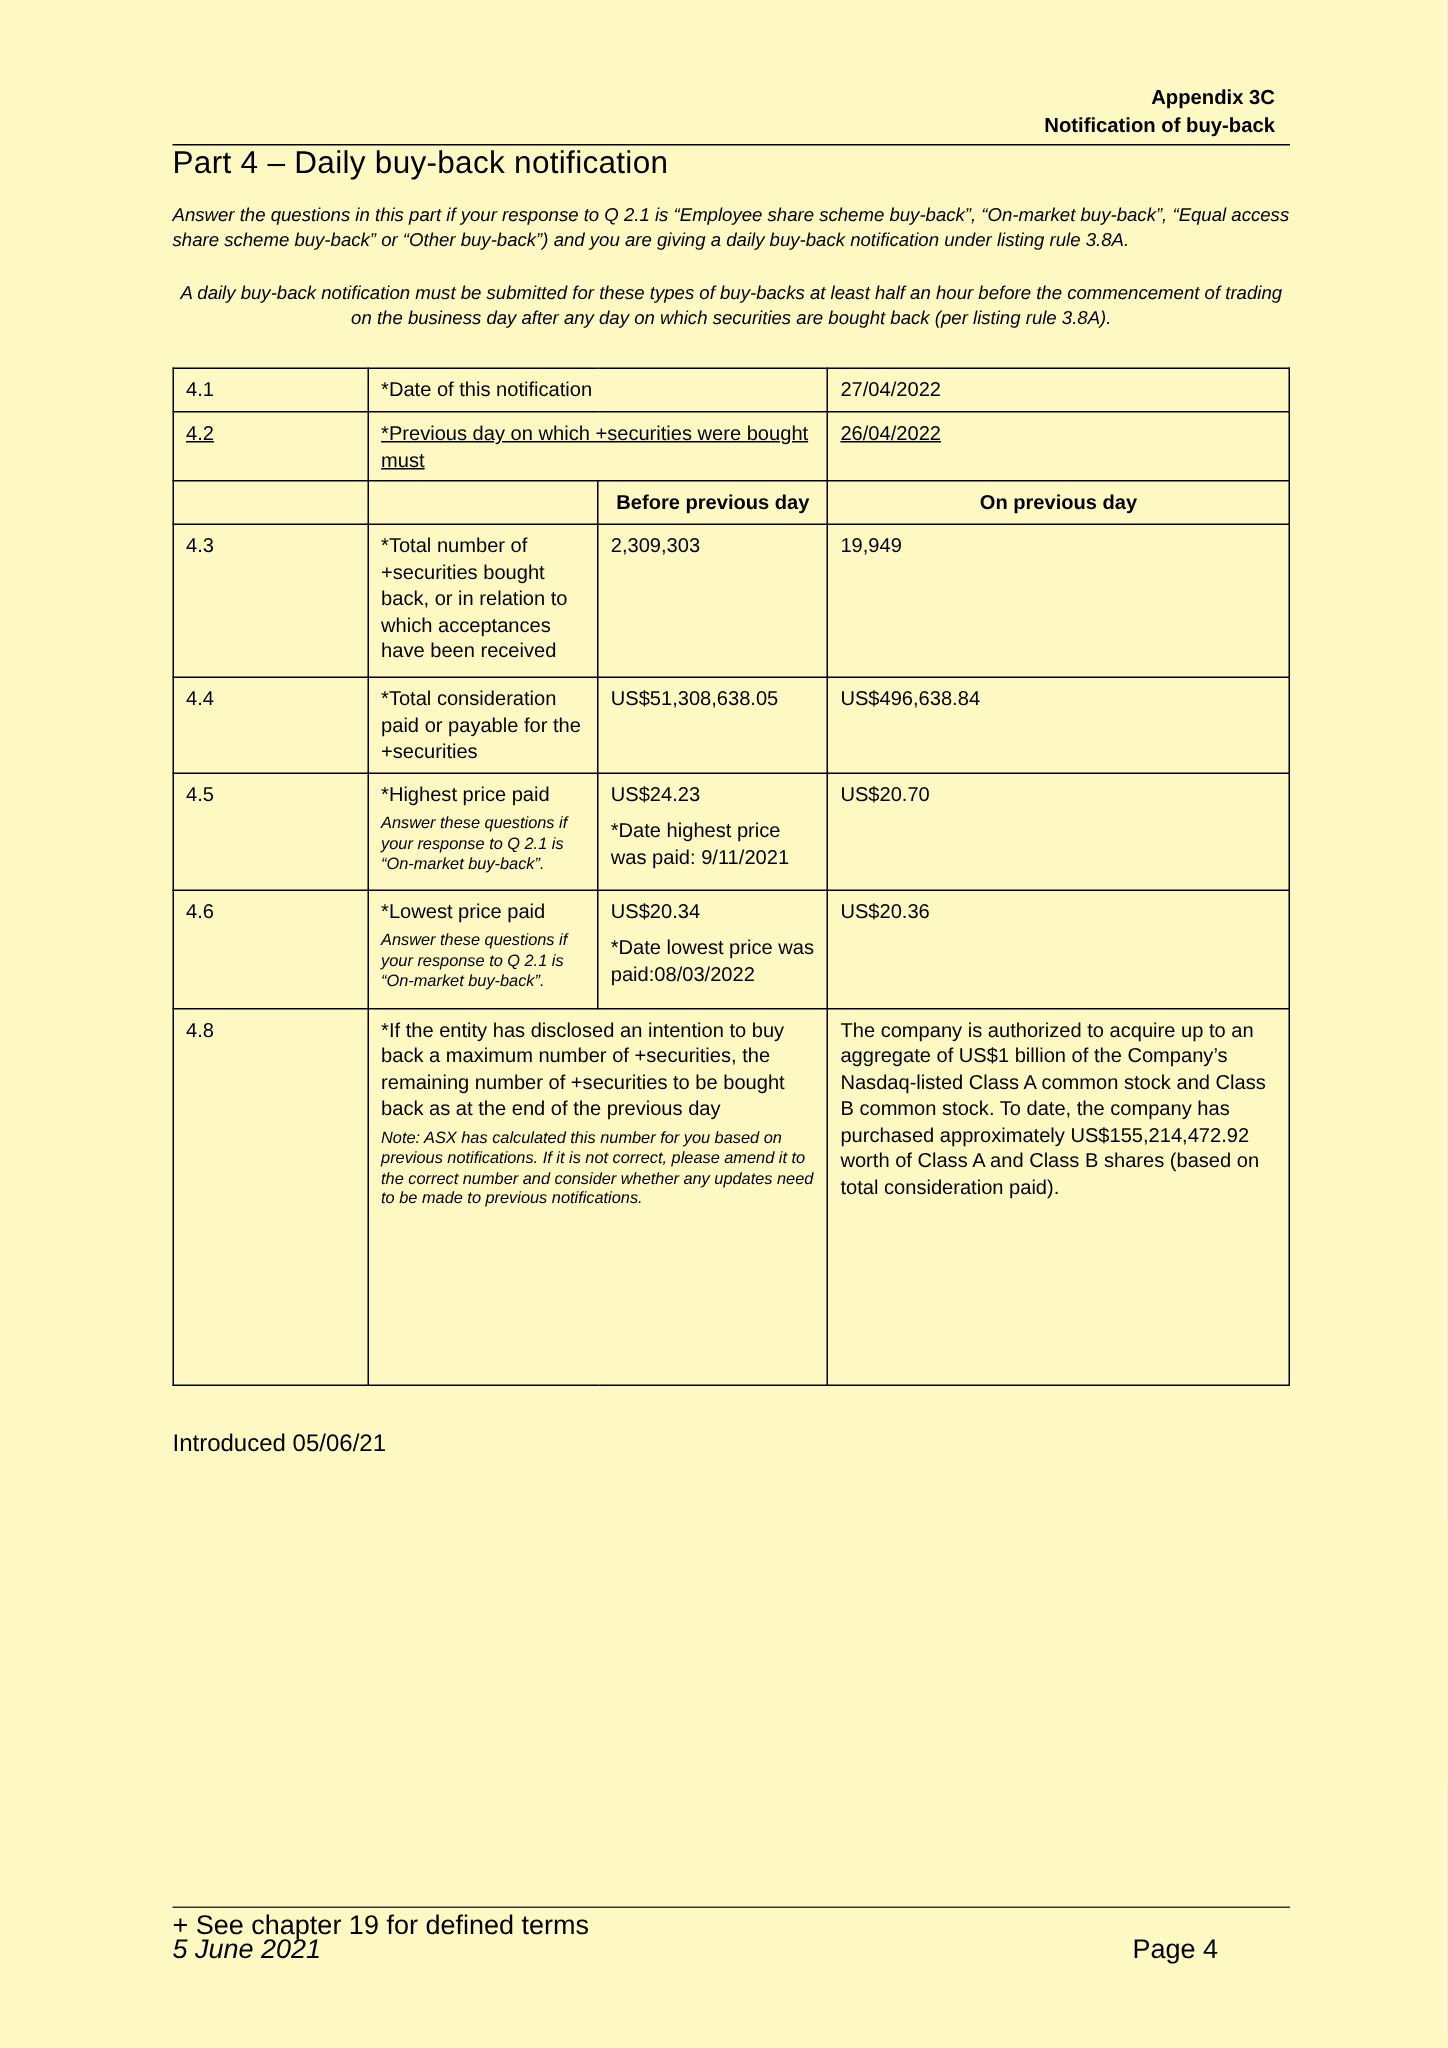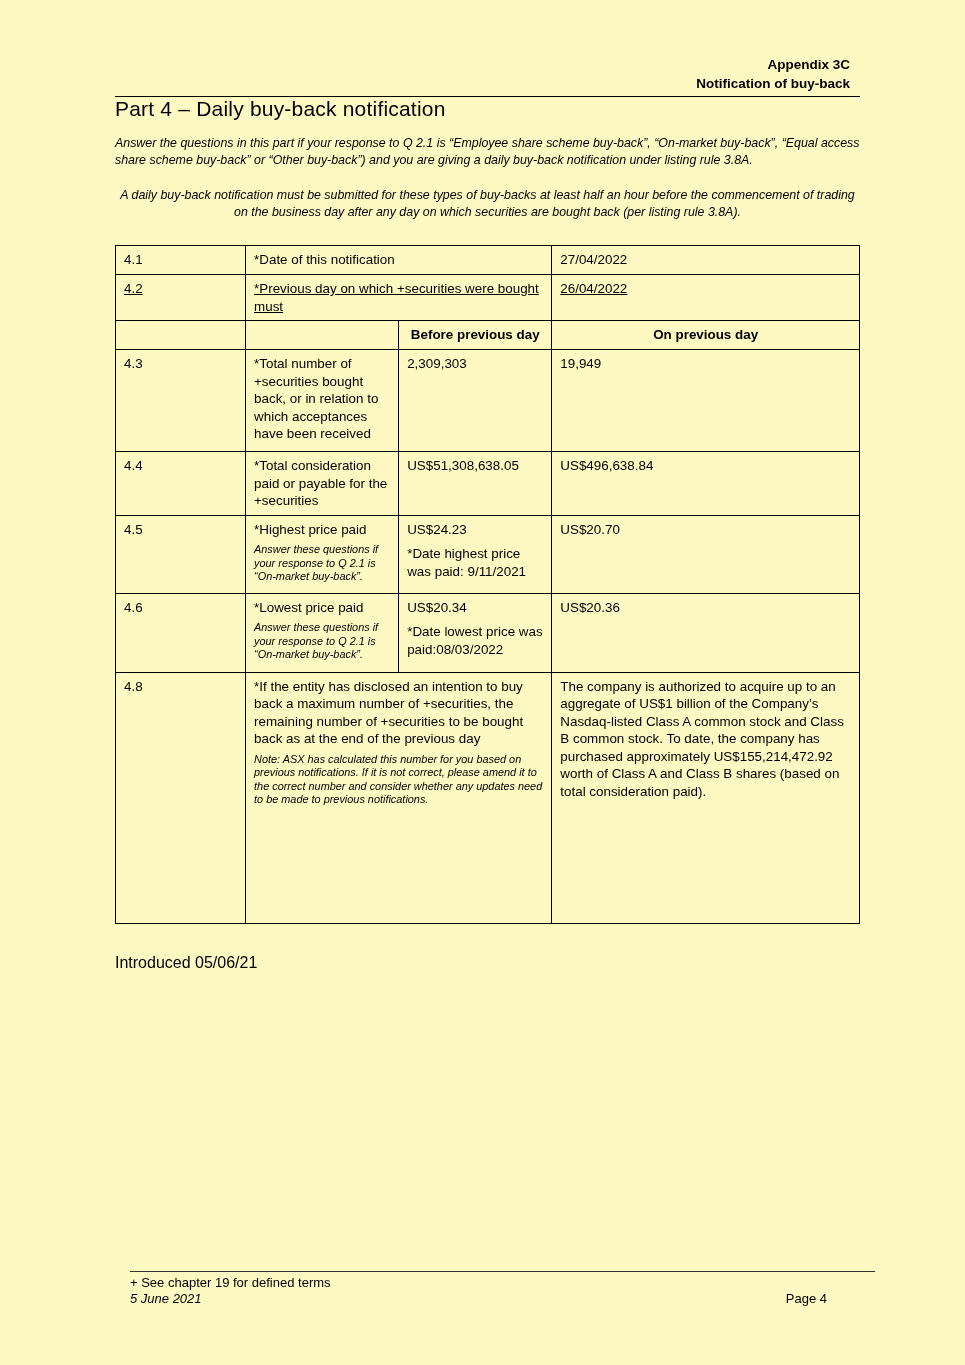--- a/index.html
+++ b/index.html
@@ -70,25 +70,25 @@
     line-height:13.6px;
   }
   
   .introduced {
     margin-top:30px;
     font-size:16px;
   }
   
   .footer {
     position:absolute;
-    left:130px; top:1271px;
+    left:115px; top:1271px;
     width:745px;
     border-top:1.5px solid #333;
     padding-top:3px;
-    font-size:13px;
+    font-size:18px;
     line-height:16px;
   }
   .footer-row2 {
     display:flex;
     justify-content:space-between;
     align-items:center;
   }
   .footer-date { font-style:italic; }
   .footer-page { padding-right:48px; }
 </style>

